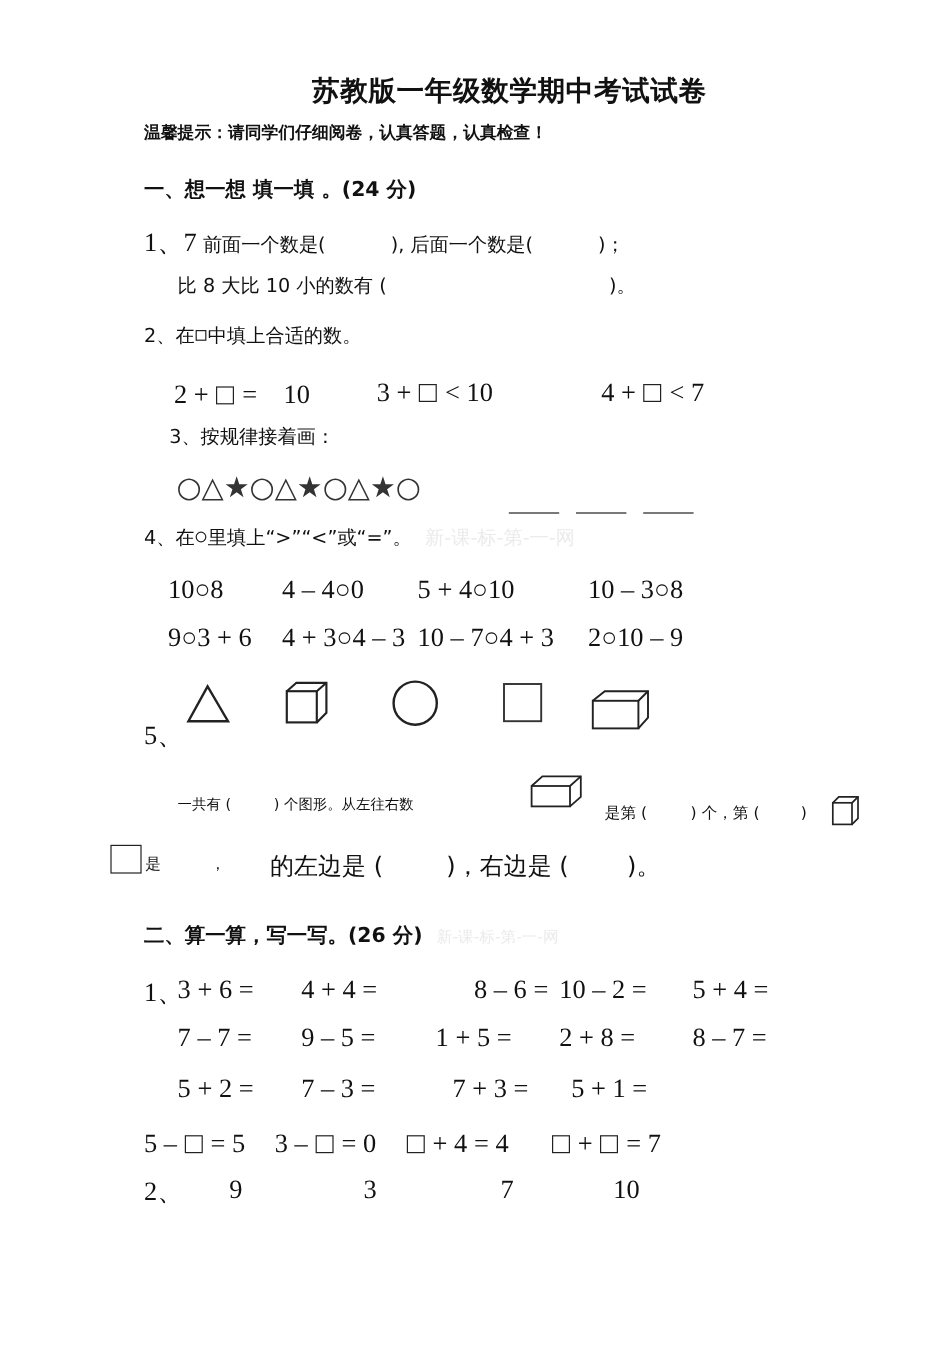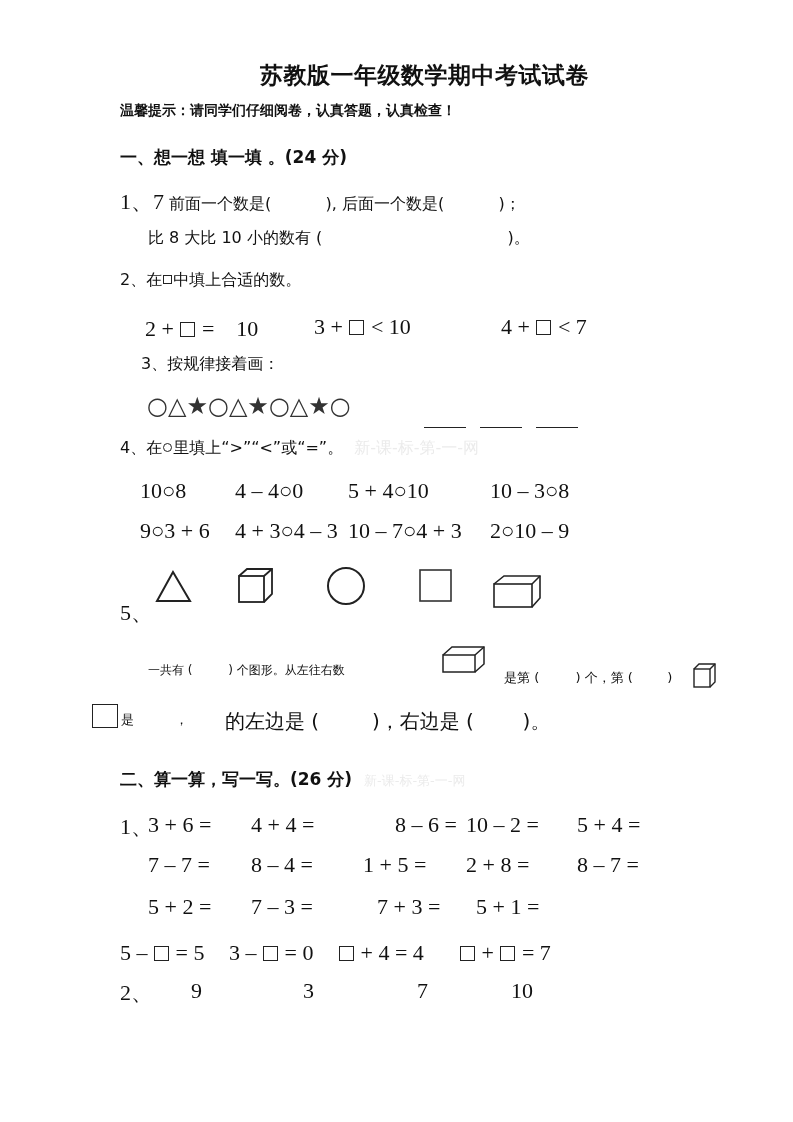--- a/index.html
+++ b/index.html
@@ -153,21 +153,21 @@
 </div>
 
 <div class="abs math" style="left:120px; top:812px;">1、</div>
 <div class="abs math" style="left:148px; top:812px;">3 + 6 =</div>
 <div class="abs math" style="left:251px; top:812px;">4 + 4 =</div>
 <div class="abs math" style="left:363px; top:812px;margin-left:32px;">8 – 6 =</div>
 <div class="abs math" style="left:466px; top:812px;">10 – 2 =</div>
 <div class="abs math" style="left:577px; top:812px;">5 + 4 =</div>
 
 <div class="abs math" style="left:148px; top:852px;">7 – 7 =</div>
-<div class="abs math" style="left:251px; top:852px;">8 – 4 =</div>
+<div class="abs math" style="left:251px; top:852px;">9 – 5 =</div>
 <div class="abs math" style="left:363px; top:852px;">1 + 5 =</div>
 <div class="abs math" style="left:466px; top:852px;">2 + 8 =</div>
 <div class="abs math" style="left:577px; top:852px;">8 – 7 =</div>
 
 <div class="abs math" style="left:148px; top:894px;">5 + 2 =</div>
 <div class="abs math" style="left:251px; top:894px;">7 – 3 =</div>
 <div class="abs math" style="left:353px; top:894px;margin-left:24px;">7 + 3 =</div>
 <div class="abs math" style="left:476px; top:894px;">5 + 1 =</div>
 
 <div class="abs math" style="left:120px; top:940px;">

